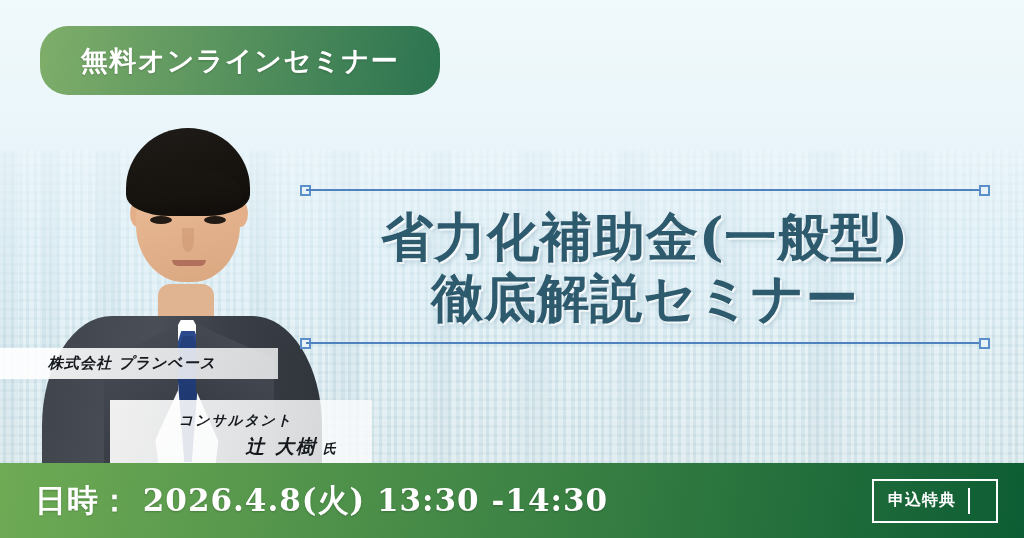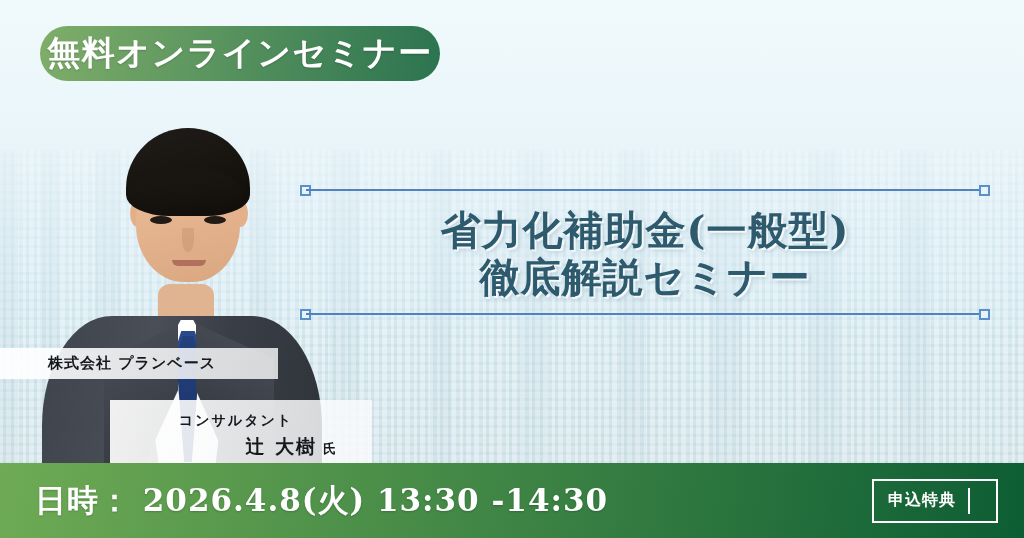--- a/index.html
+++ b/index.html
@@ -68,25 +68,25 @@
     background:linear-gradient(to bottom,
       rgba(240,250,252,.95) 0%,
       rgba(236,247,251,.80) 35%,
       rgba(228,242,248,.45) 70%,
       rgba(220,238,245,.10) 100%);
   }
 
   
   .badge-pill {
     position:absolute; left:40px; top:26px;
-    width:400px; height:55px;
+    width:400px; height:69px;
     border-radius:28px;
     display:flex; align-items:center; justify-content:center;
     font-family:"DejaVu Serif", serif;
-    font-weight:bold; font-size:33px; letter-spacing:1.5px;
+    font-weight:bold; font-size:27px; letter-spacing:1.5px;
     color:#ffffff;
     text-shadow:0 1px 2px rgba(0,0,0,.18);
   }
 
   
   .title-block {
     position:absolute; left:300px; top:185px; width:690px;
   }
   .rule { position:relative; height:10px; }
   .rule .line {
@@ -98,21 +98,21 @@
     border:2px solid #5b8fc9; background:#e8f3f9;
   }
   .rule .cap.left  { left:0; }
   .rule .cap.right { right:0; }
 
   .title-lines {
     text-align:center;
     padding:11px 0 9px;
     font-family:"DejaVu Serif", serif;
     font-weight:bold;
-    font-size:40px;
+    font-size:52px;
     line-height:1.18;
     color:#2e5a6e;
     text-shadow:2px 2px 1px rgba(255,255,255,.85),
                 3px 3px 4px rgba(120,160,180,.45);
     letter-spacing:1px;
     white-space:nowrap;
   }
 
   
   .portrait {
@@ -207,20 +207,21 @@
     background:#b1705c; border-radius:0 0 16px 16px;
   }
 
   
   .panel {
     position:absolute;
     background:linear-gradient(100deg, rgba(255,255,255,.92), rgba(250,251,252,.80));
     display:flex; flex-direction:column; justify-content:center;
     font-family:"DejaVu Serif", serif;
     color:#15191d;
+    font-style:italic;
   }
   .panel-company {
     left:0; top:348px; width:278px; height:31px;
     padding-left:48px;
     font-size:15px; font-weight:bold; letter-spacing:1px;
   }
   .panel-person {
     left:110px; top:390px; width:262px; height:72px;
     padding:4px 16px 4px 0;
     margin-top:10px;

